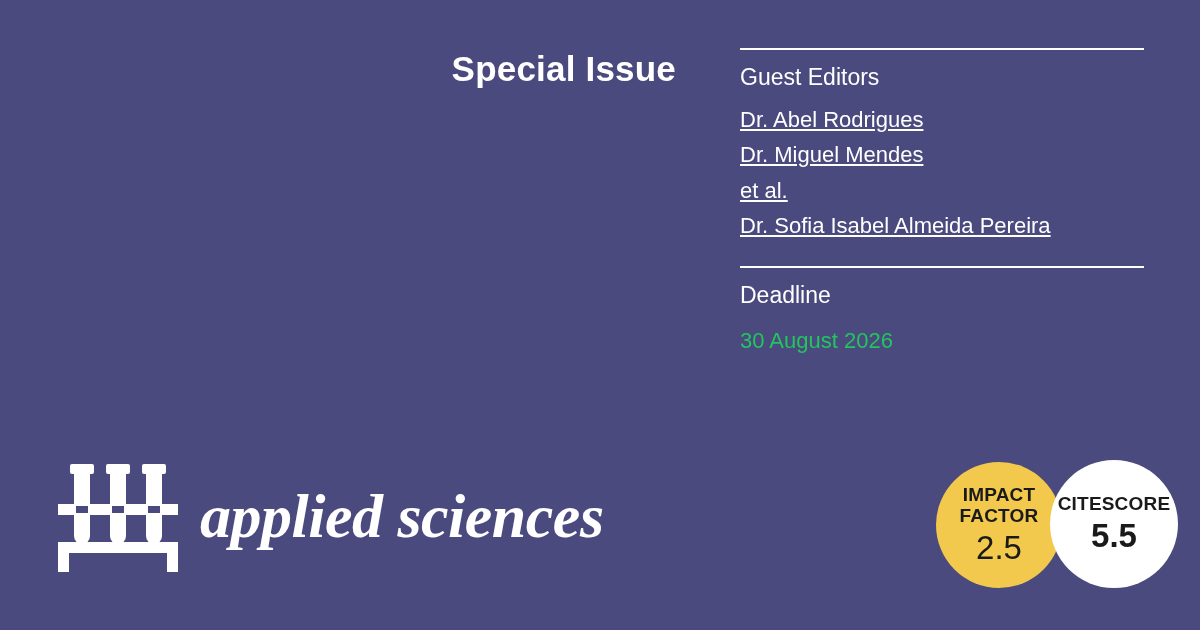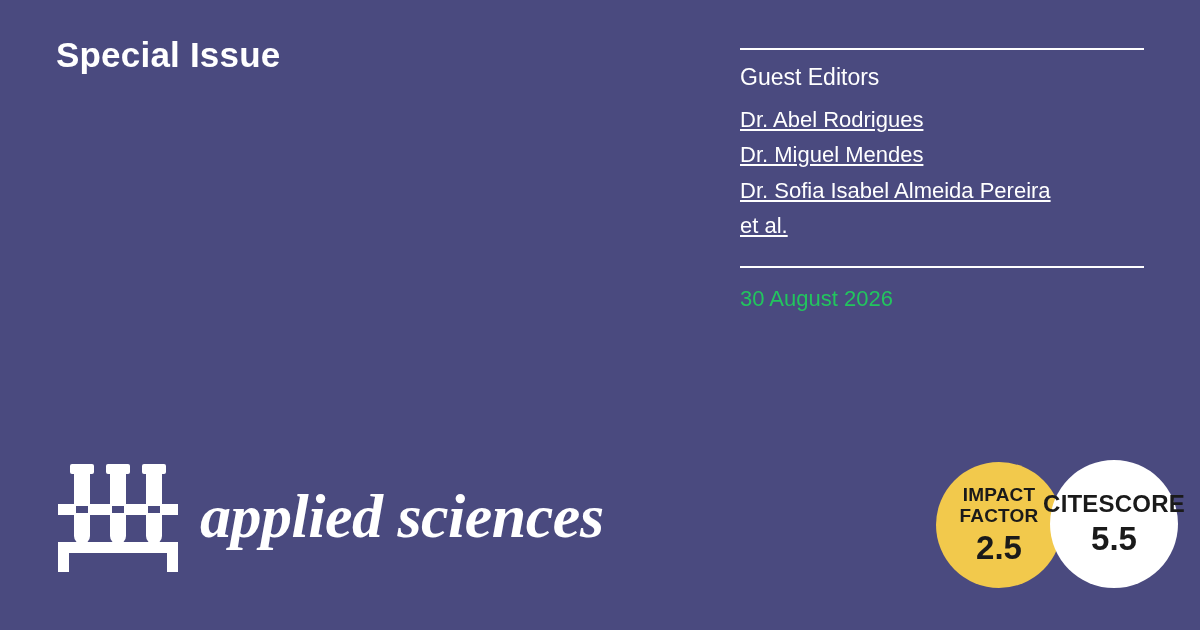--- a/index.html
+++ b/index.html
@@ -18,22 +18,23 @@
     width: 1200px;
     height: 630px;
     background: #4a4a7f;
     box-sizing: border-box;
   }
 
   
   .left-col {
     position: absolute;
     left: 56px;
-    top: 36px;
+    top: 50px;
     width: 620px;
+    text-align: right;
   }
   .special-issue {
     color: #ffffff;
     font-size: 35px;
     font-weight: bold;
     letter-spacing: 0.2px;
     line-height: 1.1;
     margin: 0 0 26px 0;
   }
   .issue-title {
@@ -137,34 +138,34 @@
   }
   .badge-if .line1,
   .badge-if .line2 {
     font-size: 19px;
     font-weight: bold;
     line-height: 1.12;
     letter-spacing: 0.2px;
   }
   .badge-if .value {
     font-size: 33px;
-    font-weight: bold;
+    font-weight: normal;
     line-height: 1.1;
     margin-top: 3px;
   }
   .badge-cs {
     width: 128px;
     height: 128px;
     background: #ffffff;
     color: #1a1a1a;
     position: relative;
     z-index: 2;
   }
   .badge-cs .line1 {
-    font-size: 24px;
+    font-size: 19px;
     font-weight: bold;
     letter-spacing: 0.2px;
     line-height: 1.1;
   }
   .badge-cs .value {
     font-size: 33px;
     font-weight: bold;
     line-height: 1.1;
     margin-top: 3px;
   }
@@ -177,25 +178,26 @@
   <div class="left-col">
     <div class="special-issue">Special Issue</div>
   </div>
 
   <div class="right-col">
     <hr class="rule">
     <div class="block-heading">Guest Editors</div>
     <div class="editors-list">
       <div class="editor-line">Dr. Abel Rodrigues</div>
       <div class="editor-line">Dr. Miguel Mendes</div>
+      <div class="editor-line">et al.</div>
       <div class="editor-line">Dr. Sofia Isabel Almeida Pereira</div>
-      <div class="editor-line">et al.</div>
     </div>
     <hr class="rule">
     <div class="deadline-block">
+      <div class="block-heading">Deadline</div>
       <div class="deadline-date">30 August 2026</div>
     </div>
   </div>
 
   <div class="brand">
     <span class="brand-mark">
       <svg viewBox="0 0 120 112" width="120" height="112" aria-hidden="true">
 
         <g fill="#ffffff">
           <rect x="12" y="4" width="24" height="10" rx="2"></rect>

